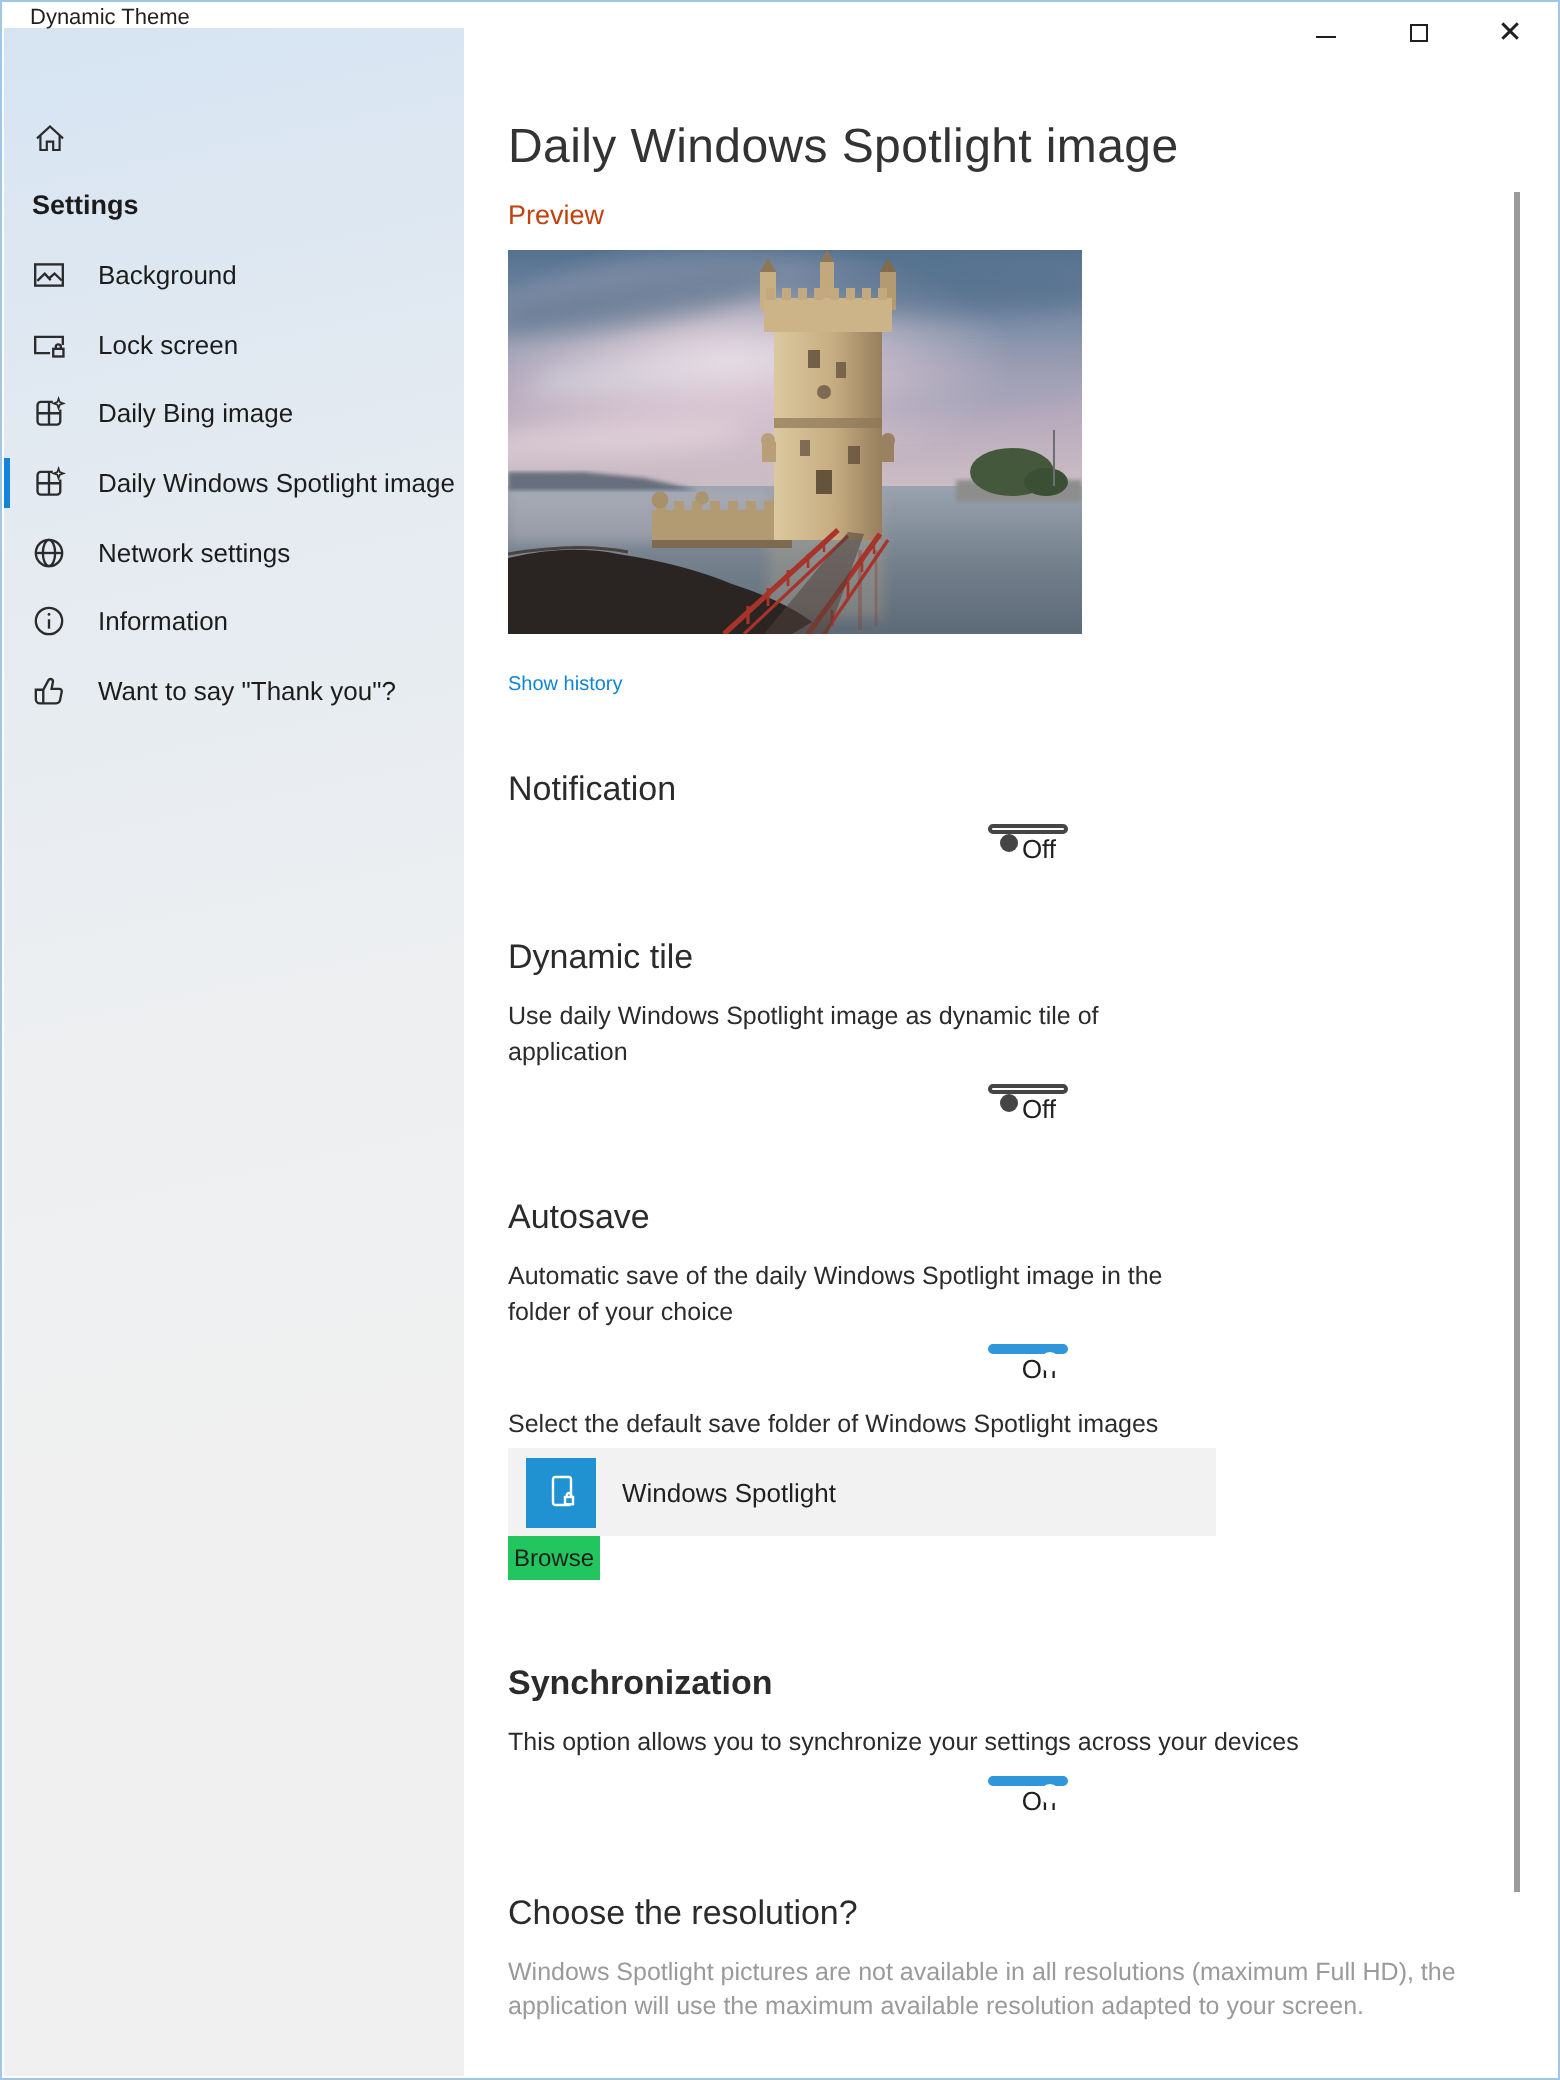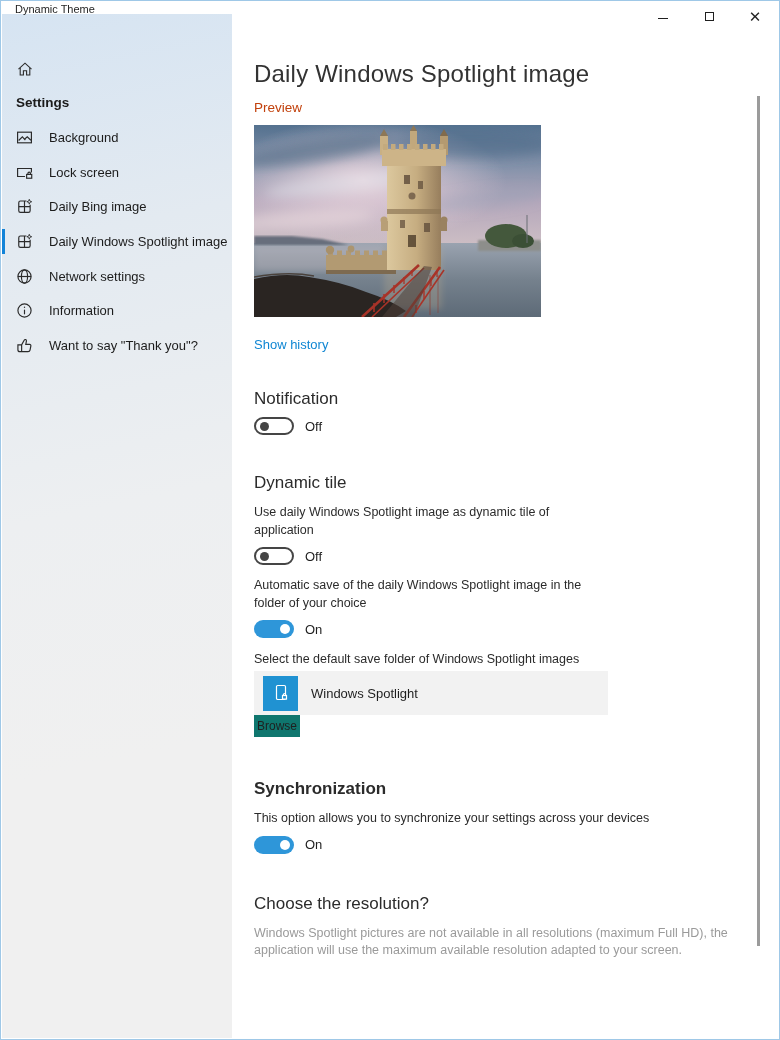--- a/index.html
+++ b/index.html
@@ -57,27 +57,27 @@
     background: #1283d8;
   }
   .nav-icon svg { stroke: #2b2b2b; fill: none; stroke-width: 1.1; }
 
   
   .main-area { position: absolute; left: 231px; top: 1px; right: 1px; bottom: 1px; background: #fff; }
   .content { position: absolute; left: 22px; top: 0; width: 520px; }
   .page-title { margin-top: 58px; font-size: 24px; font-weight: 300; color: #333; letter-spacing: 0.2px; }
   .preview-label { margin-top: 12px; font-size: 13.5px; color: #c2410c; }
   .preview-image { margin-top: 10px; width: 287px; height: 192px; overflow: hidden; }
-  .link { margin-top: 20px; font-size: 13px; color: #0f86d3; width: 287px; cursor: pointer; }
+  .link { margin-top: 20px; font-size: 10px; color: #0f86d3; width: 287px; cursor: pointer; }
 
   .section-header { margin-top: 37px; font-size: 17px; font-weight: 400; color: #2b2b2b; }
   .section-desc { margin-top: 11px; font-size: 12.5px; line-height: 17.5px; color: #2b2b2b; max-width: 356px; }
   .section-desc.gray { color: #9a9a9a; max-width: 516px; }
 
-  .toggle-row { margin-top: 7px; display: flex; align-items: center; height: 20px; }
+  .toggle-row { margin-top: 7px; display: flex; align-items: center; height: 20px; flex-direction: column; }
   .toggle { position: relative; width: 40px; height: 18px; border-radius: 9px; }
   .toggle.off { border: 2px solid #454545; background: #fff; }
   .toggle.off .knob {
     position: absolute; left: 4px; top: 2.5px; width: 9px; height: 9px;
     border-radius: 50%; background: #454545;
   }
   .toggle.on { background: #2e96d9; }
   .toggle.on .knob {
     position: absolute; right: 4px; top: 4px; width: 10px; height: 10px;
     border-radius: 50%; background: #ffffff;
@@ -89,21 +89,21 @@
     margin-top: 5px; width: 354px; height: 44px; background: #f2f2f2;
     display: flex; align-items: center; cursor: default;
   }
   .folder-icon {
     margin-left: 9px; width: 35px; height: 35px; background: #2092d2;
     display: flex; align-items: center; justify-content: center;
   }
   .folder-name { margin-left: 13px; font-size: 13px; color: #1f1f1f; }
   .browse-btn {
     display: flex; align-items: center; justify-content: center;
-    width: 46px; height: 22px; background: #0f766e; border: none;
+    width: 46px; height: 22px; background: #22c55e; border: none;
     font-family: "Liberation Sans", sans-serif; font-size: 12px; color: #1f1f1f;
   }
 
   .sync-header { margin-top: 42px; font-weight: bold; }
   .res-header { margin-top: 39px; }
   .res-desc { margin-top: 11px; }
 
   
   .scrollbar-thumb {
     position: absolute; right: 19px; top: 95px; width: 3px; height: 850px;
@@ -352,20 +352,21 @@
 
     <div class="section-header">Dynamic tile</div>
     <div class="section-desc">Use daily Windows Spotlight image as dynamic tile of application</div>
     <div class="toggle-row">
       <div class="toggle off">
           <div class="knob"></div>
         </div>
       <span class="toggle-label">Off</span>
     </div>
 
+    <div class="section-header">Autosave</div>
     <div class="section-desc">Automatic save of the daily Windows Spotlight image in the folder of your choice</div>
     <div class="toggle-row">
       <div class="toggle on">
           <div class="knob"></div>
         </div>
       <span class="toggle-label">On</span>
     </div>
 
     <div class="select-label">Select the default save folder of Windows Spotlight images</div>
     <div class="folder-row">

